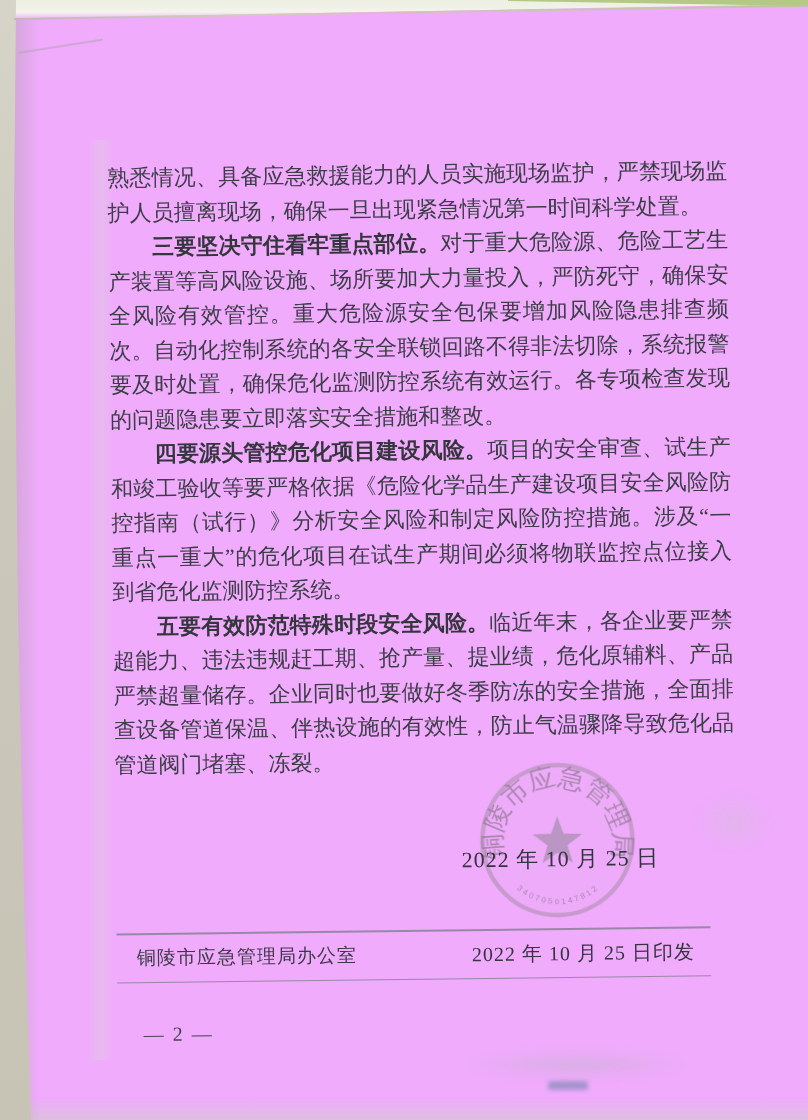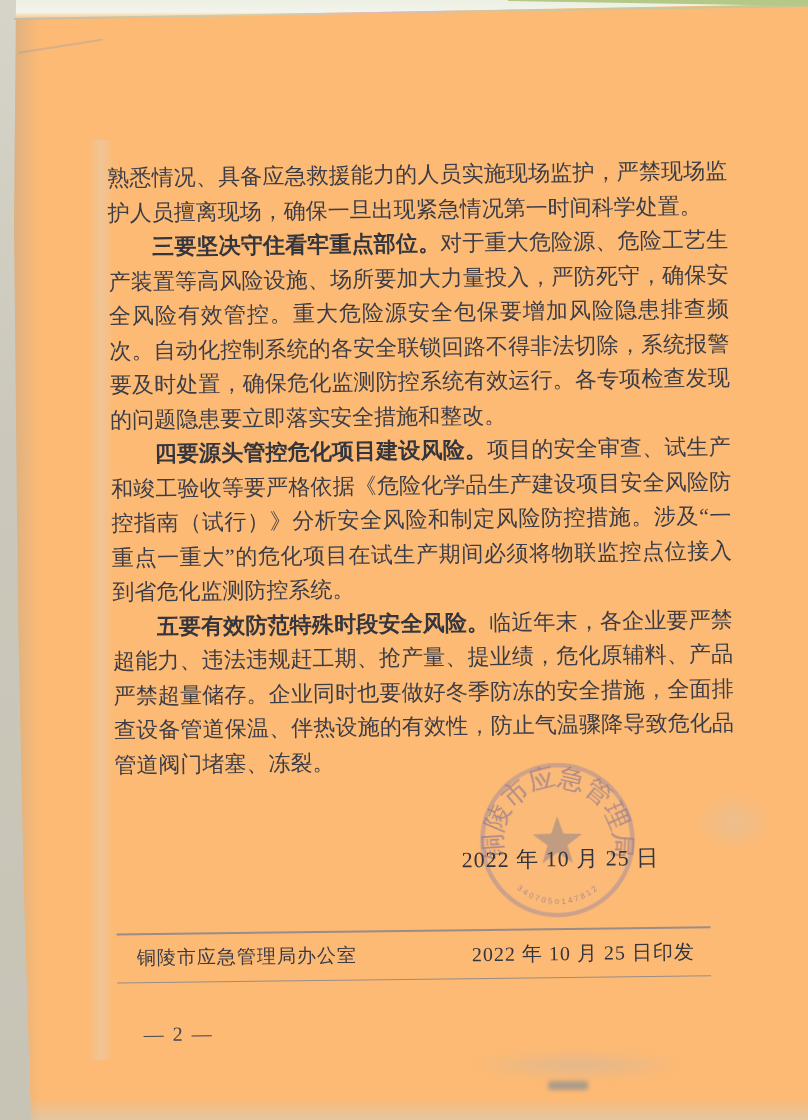--- a/index.html
+++ b/index.html
@@ -3,21 +3,21 @@
 <meta charset="utf-8">
 <style>
   html,body{margin:0;padding:0;}
   body{
     width:808px;height:1120px;overflow:hidden;
     background:#eef0e8;
     font-family:"Liberation Serif","DejaVu Serif",serif;
   }
   #scan{
     position:relative;width:808px;height:1120px;
-    background:#fdba74;overflow:hidden;
+    background:#f0abfc;overflow:hidden;
   }
   
   .top-strip{
     position:absolute;left:0;top:0;width:808px;height:20px;
     background:linear-gradient(180deg,#ecefe2 0%,#f3f4ec 60%,rgba(250,250,248,0) 100%);
     clip-path:polygon(0 0,808px 0,808px 4px,0 19px);
     z-index:5;
   }
   .corner-green{
     position:absolute;right:0;top:0;width:300px;height:10px;

